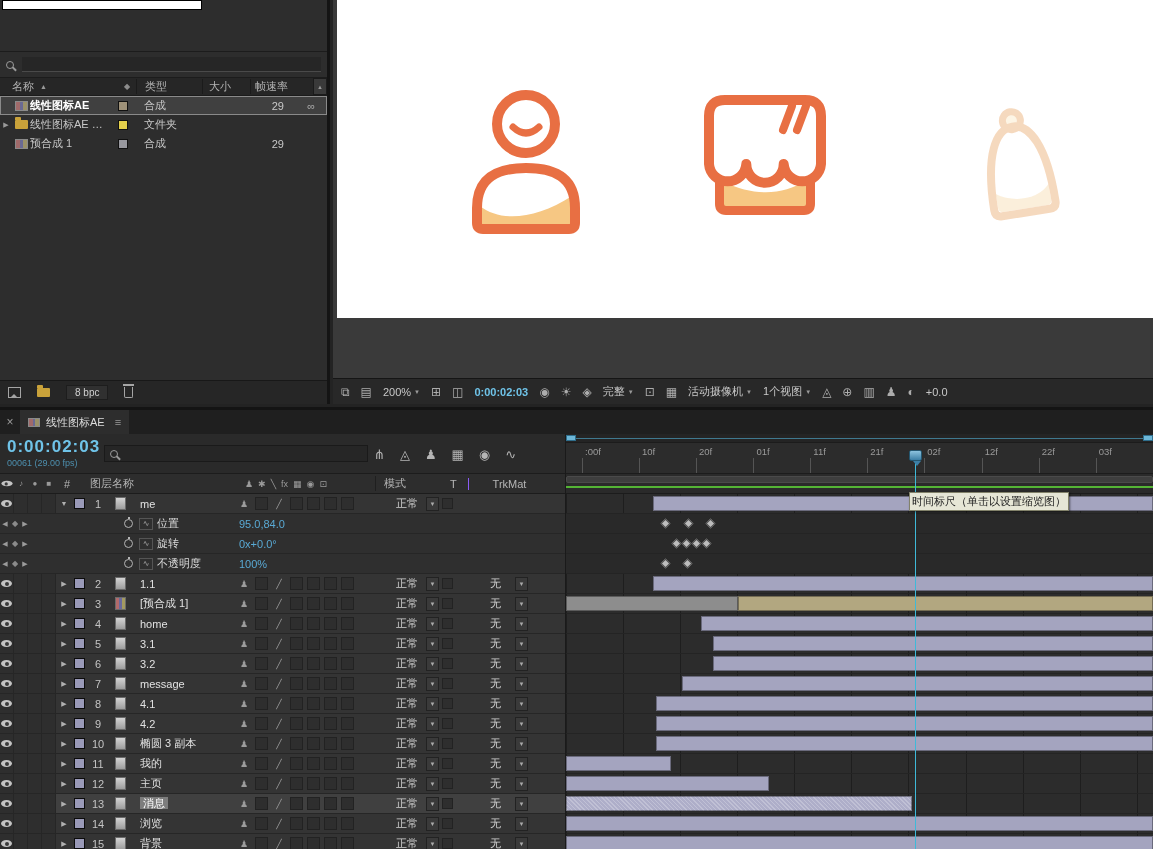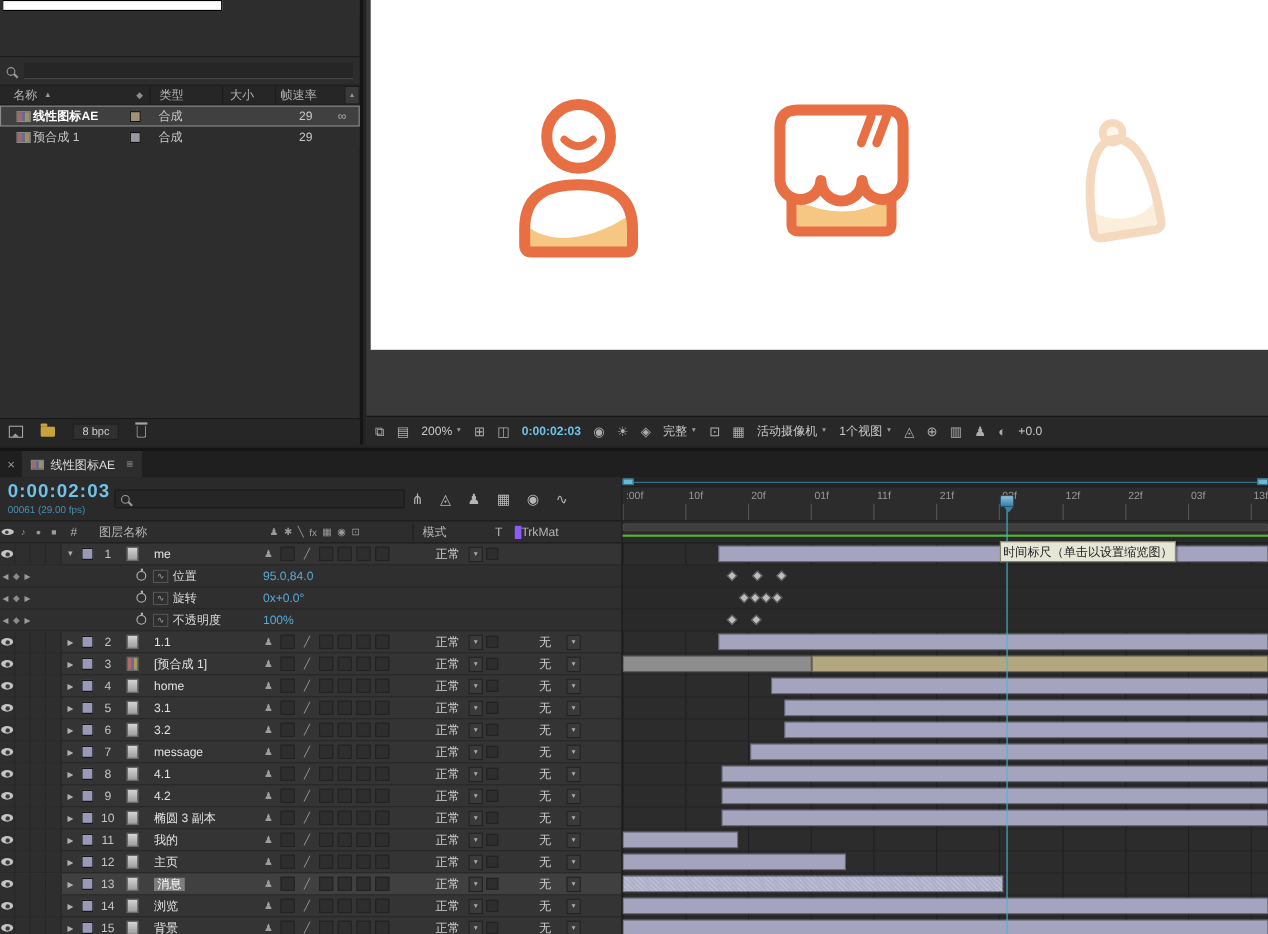--- a/index.html
+++ b/index.html
@@ -75,21 +75,21 @@
   .tl-tool{color:#b5b5b5;font-size:13px;}
 
   .tl-hdr{height:20px;display:flex;align-items:center;background:#2d2d2d;border-bottom:1px solid #1c1c1c;color:#b5b5b5;}
   .hdr-av{width:56px;display:flex;}
   .hdr-av span{width:14px;text-align:center;font-size:8px;color:#9a9a9a;display:flex;align-items:center;justify-content:center;}
   .hdr-num{width:34px;padding-left:8px;}
   .hdr-name{width:155px;}
   .hdr-switches{width:130px;display:flex;gap:5px;align-items:center;font-size:9px;color:#9a9a9a;}
   .hdr-mode{width:75px;padding-left:8px;border-left:1px solid #1f1f1f;}
   .hdr-t{width:18px;}
-  .hdr-trkmat{width:72px;border-left:6px solid #8b5cf6;padding-left:0;}
+  .hdr-trkmat{width:72px;border-left:1px solid #8b5cf6;padding-left:10px;text-align:center;}
 
   .tl-rows-left{overflow:hidden;height:358px;}
   .lrow{height:20px;display:flex;align-items:center;background:#343434;border-bottom:1px solid #262626;}
   .lrow.sel{background:#404040;}
   .lrow.sel .lname-t{background:#7d7d7d;color:#fff;padding:0 3px;}
   .avgroup{width:56px;display:flex;height:100%;}
   .avb{width:14px;height:100%;border-right:1px solid #262626;background:#2e2e2e;display:flex;align-items:center;justify-content:center;}
   .eye-shape{width:11px;height:7px;border-radius:50%;background:#c4c4c4;position:relative;display:inline-block;}
   .eye-shape::after{content:"";position:absolute;left:3.5px;top:1.5px;width:4px;height:4px;border-radius:50%;background:#3a3a3a;}
   .eye-shape.small{transform:scale(.8);}
@@ -118,21 +118,21 @@
   .graph-ic{width:14px;height:12px;border:1px solid #555;font-size:8px;color:#aaa;display:flex;align-items:center;justify-content:center;margin-right:4px;}
   .prop-name{width:82px;color:#d8d8d8;}
   .prop-val{color:#59a9d4;}
 
   .tl-right{position:absolute;left:565px;top:24px;right:0;bottom:0;background:#2c2c2c;border-left:1px solid #1a1a1a;}
   .nav-strip{height:9px;background:#242424;position:relative;border-bottom:1px solid #1c1c1c;}
   .nav-strip::before{content:"";position:absolute;left:0;right:0;top:4px;height:1px;background:#3f788e;}
   .nav-handle{position:absolute;top:1px;width:10px;height:6px;background:#6db7d8;border:1px solid #2f6e8c;}
   .nav-handle.left{left:0;} .nav-handle.right{right:0;}
   .ruler{height:31px;position:relative;background:#2c2c2c;border-bottom:1px solid #1c1c1c;overflow:hidden;}
-  .tick{position:absolute;top:0;bottom:0;width:1px;}
+  .tick{position:absolute;top:0;bottom:0;width:1px;margin-left:16px;}
   .tick::after{content:"";position:absolute;left:0;top:15px;bottom:0;width:1px;background:#555;}
   .tick-lbl{position:absolute;left:3px;top:3px;font-size:9.5px;color:#9a9a9a;white-space:nowrap;}
   .work-band{height:20px;position:relative;background:#2a2a2a;border-bottom:1px solid #1c1c1c;}
   .work-bar{position:absolute;left:0;right:0;top:2px;height:7px;background:#3e3e3e;border:1px solid #4a4a4a;border-radius:2px;}
   .greenline{position:absolute;left:0;right:0;top:12px;height:2px;background:#54b435;}
   .tracks{position:absolute;left:0;right:0;top:60px;bottom:0;overflow:hidden;}
   .grid{position:absolute;inset:0;}
   .gline{position:absolute;top:0;bottom:0;width:1px;background:rgba(0,0,0,.30);}
   .trows{position:absolute;inset:0;}
   .trow{height:20px;position:relative;border-bottom:1px solid #242424;}
@@ -177,20 +177,31 @@
             <span class="comp-shape"></span>
           </span>
           <span class="pname">线性图标AE</span>
           <span class="pswatch" style="background: rgb(158, 145, 120);"></span>
           <span class="ptype">合成</span>
           <span class="psize"></span>
           <span class="pfps">29</span>
           <span class="pchain">∞</span>
         </div>
         <div class="prow">
+          <span class="pexp">▶</span>
+          <span class="picon">
+            <span class="folder-shape"></span>
+          </span>
+          <span class="pname">线性图标AE …</span>
+          <span class="pswatch" style="background: rgb(227, 207, 75);"></span>
+          <span class="ptype">文件夹</span>
+          <span class="psize"></span>
+          <span class="pfps"></span>
+        </div>
+        <div class="prow">
           <span class="pexp"></span>
           <span class="picon">
             <span class="comp-shape"></span>
           </span>
           <span class="pname">预合成 1</span>
           <span class="pswatch" style="background: rgb(152, 152, 158);"></span>
           <span class="ptype">合成</span>
           <span class="psize"></span>
           <span class="pfps">29</span>
         </div>

